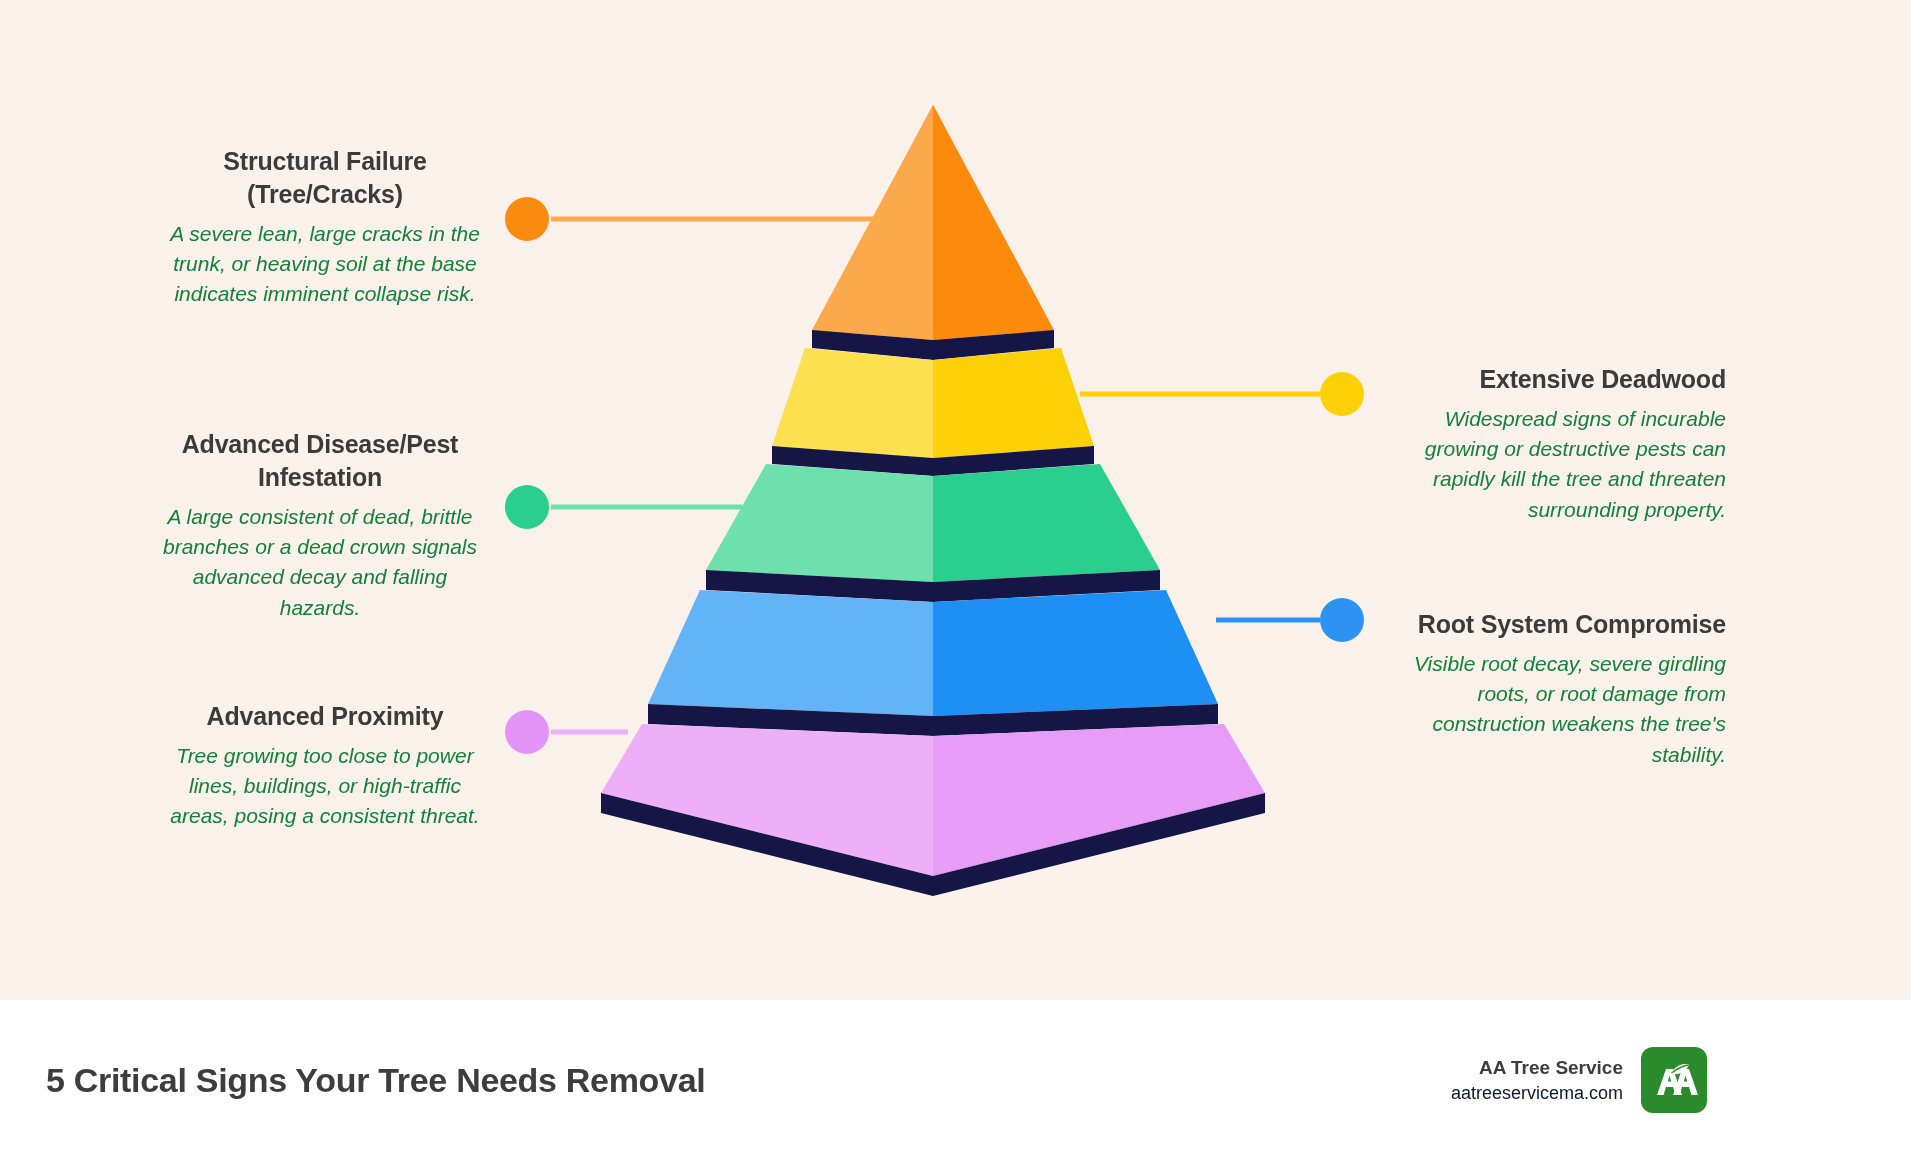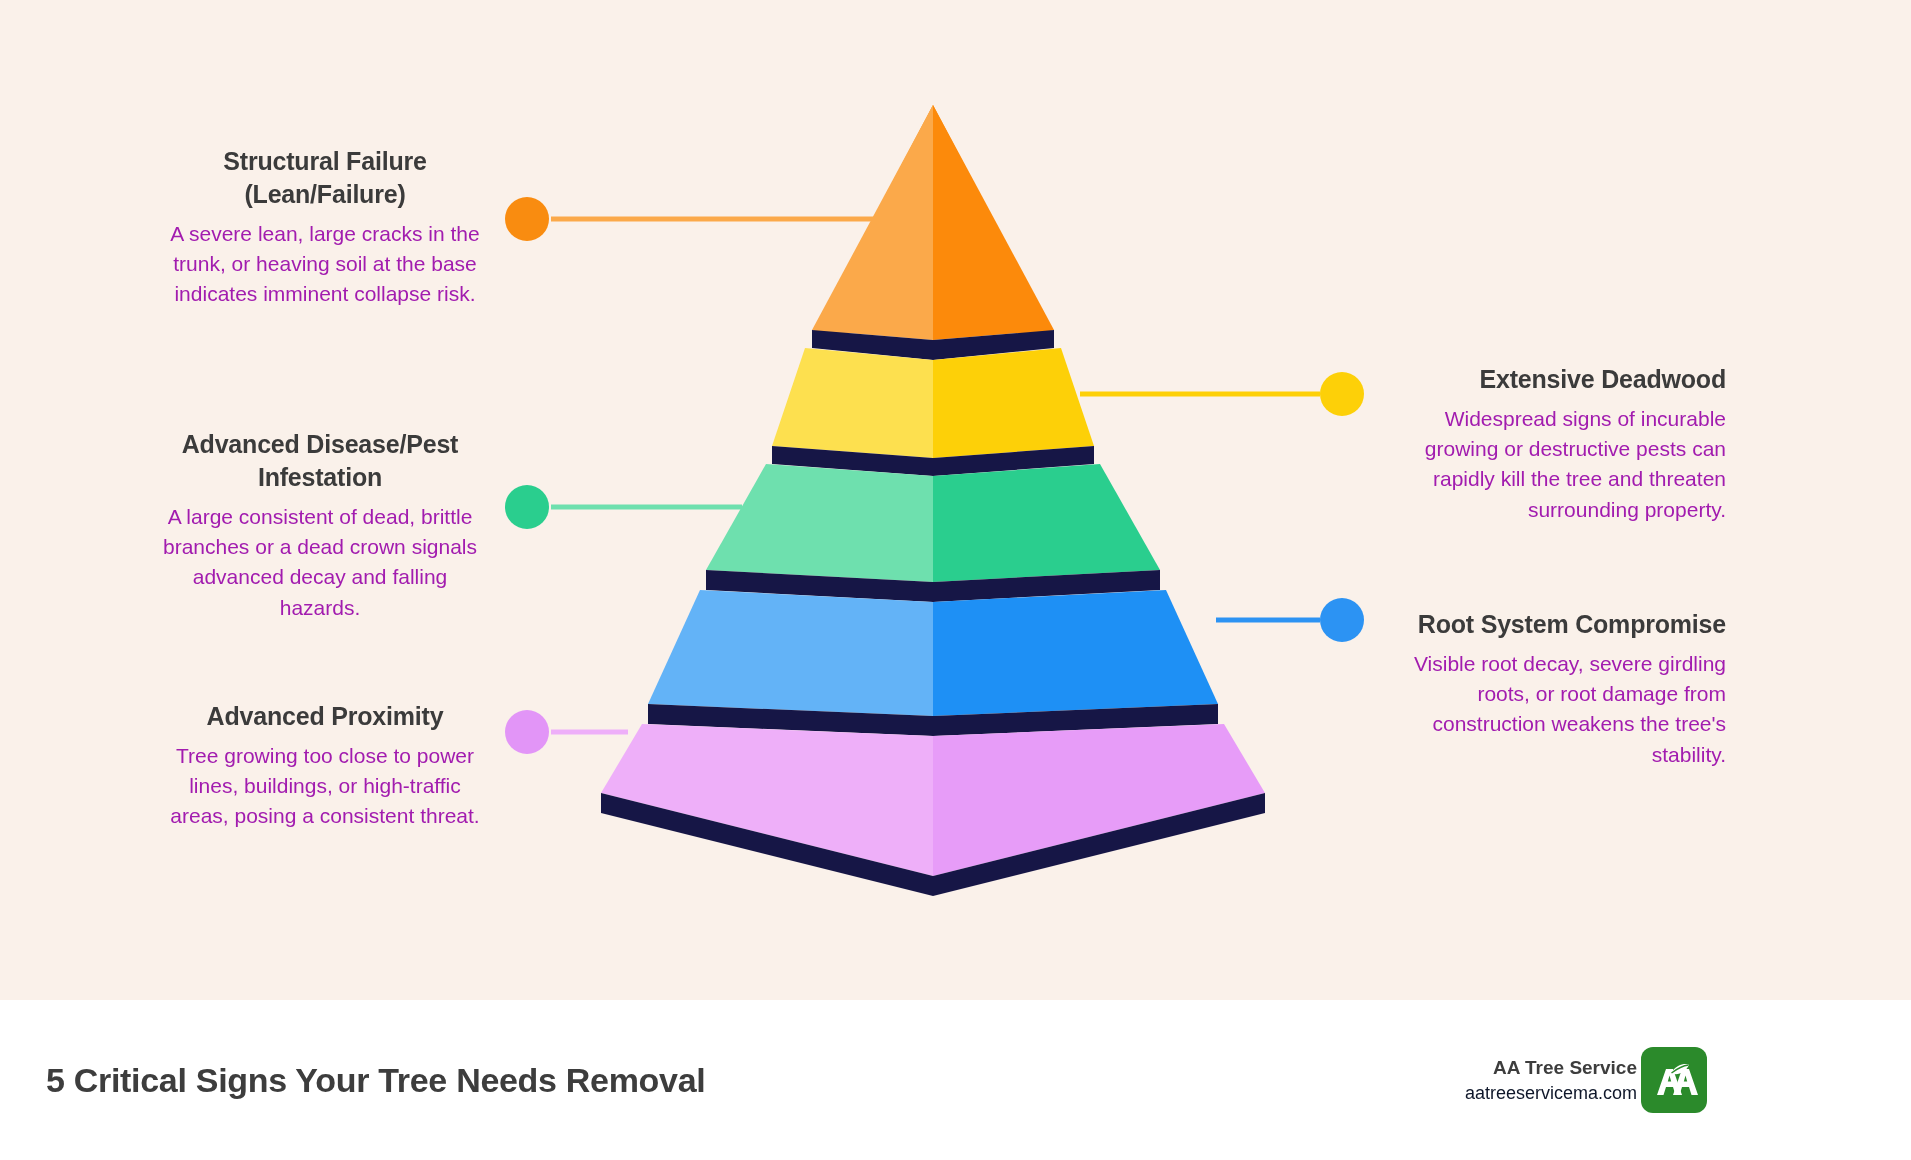--- a/index.html
+++ b/index.html
@@ -40,23 +40,24 @@
   }
   .callout .c-title {
     font-size: 25px;
     font-weight: bold;
     color: #3b3b3b;
     line-height: 1.32;
     letter-spacing: -0.2px;
   }
   .callout .c-body {
     font-size: 21px;
-    color: #a21caf;
+    color: #15803d;
     line-height: 1.44;
     margin-top: 8px;
+    font-style: italic;
   }
   .callout.left  { text-align: center; }
   .callout.right { text-align: right; }
 
   .co1 { left: 160px; top: 145px;  }
   .co2 { left: 155px; top: 428px;  }
   .co3 { left: 160px; top: 700px;  }
   .co4 { left: 1396px; top: 363px; }
   .co5 { left: 1396px; top: 608px; }
 
@@ -74,21 +75,21 @@
   }
   #footer-title {
     font-size: 34px;
     font-weight: bold;
     color: #3d3d3d;
     letter-spacing: -0.3px;
   }
   #brand {
     display: flex;
     align-items: center;
-    gap: 4px;
+    gap: 18px;
   }
   #brand-text { text-align: right; }
   #brand-name {
     font-size: 19px;
     font-weight: bold;
     color: #3d3d3d;
     line-height: 1.35;
   }
   #brand-url {
     font-size: 18px;
@@ -159,21 +160,21 @@
       <circle cx="527" cy="219" r="22" fill="#f98c10"></circle>
       <circle cx="527" cy="507" r="22" fill="#2ace8e"></circle>
       <circle cx="527" cy="732" r="22" fill="#e295f7"></circle>
       <circle cx="1342" cy="394" r="22" fill="#fdd008"></circle>
       <circle cx="1342" cy="620" r="22" fill="#2c93f3"></circle>
     </svg>
 
     <div class="callout left co1">
       <div class="c-title">
         <span>Structural Failure</span><br>
-        <span>(Lean/Failure)</span>
+        <span>(Tree/Cracks)</span>
       </div>
       <div class="c-body">A severe lean, large cracks in the trunk, or heaving soil at the base indicates imminent collapse risk.</div>
     </div>
 
     <div class="callout left co2">
       <div class="c-title">
         <span>Advanced Disease/Pest</span><br>
         <span>Infestation</span>
       </div>
       <div class="c-body">A large consistent of dead, brittle branches or a dead crown signals advanced decay and falling hazards.</div>

